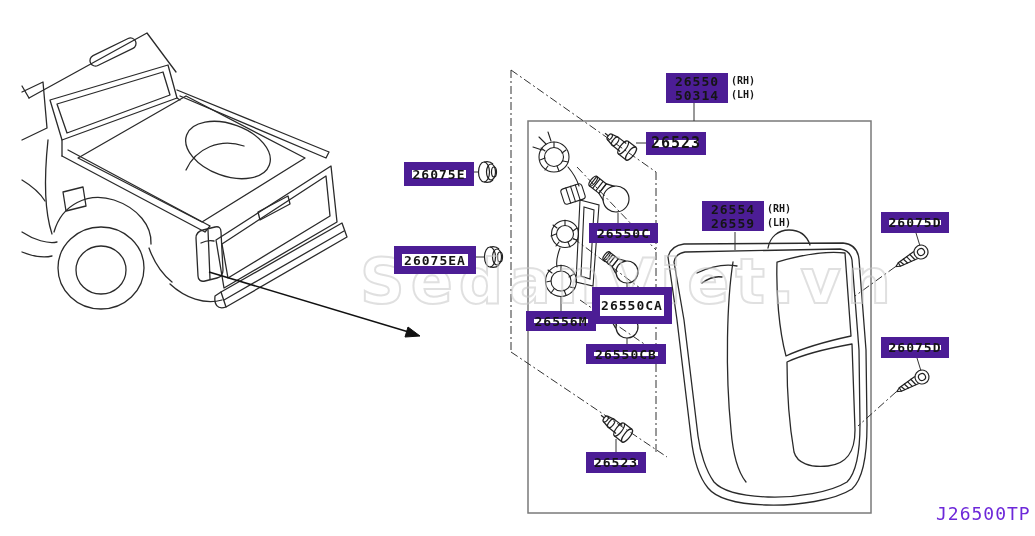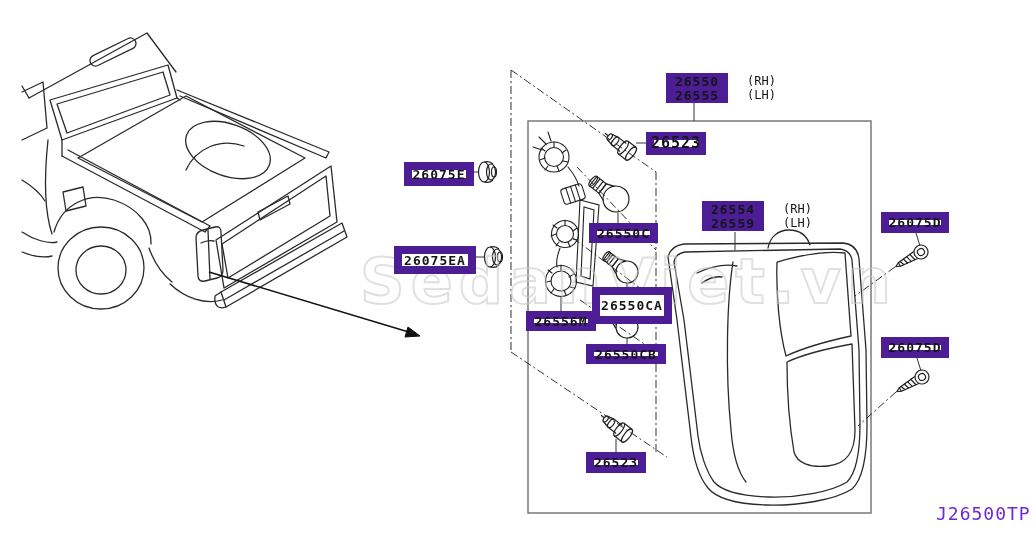--- a/index.html
+++ b/index.html
@@ -6,21 +6,21 @@
   .stage{position:relative;width:1035px;height:536px;background:#fff;overflow:hidden;
          font-family:"DejaVu Sans Mono",monospace;}
   svg.art{position:absolute;left:0;top:0;}
   .plabel{position:absolute;box-sizing:border-box;border:8px solid #4c1d95;background:#fff;
           color:#151515;display:flex;align-items:center;justify-content:center;
           font-weight:bold;font-size:13px;letter-spacing:1px;line-height:1;}
   .pgroup{position:absolute;}
   .pgroup .row{display:flex;align-items:center;height:16px;}
   .pgroup .row + .row{margin-top:-2px;}
   .pgroup .plabel{position:relative;width:62px;height:16px;flex:0 0 auto;}
-  .side{font-weight:normal;font-size:12px;margin-left:19px;color:#151515;line-height:1;}
+  .side{font-weight:bold;font-size:10px;margin-left:3px;color:#151515;line-height:1;}
   .code{position:absolute;left:936px;top:503px;font-size:18px;letter-spacing:1px;color:#6d28d9;}
 </style>
 </head>
 <body>
 
 <div class="stage">
 
   <svg class="art" width="1035" height="536" viewBox="0 0 1035 536">
 
     <g fill="none" stroke="#2a2a2a" stroke-width="1.3" stroke-linejoin="round" stroke-linecap="round">
@@ -217,21 +217,21 @@
 
   <div class="pgroup" style="left:666px;top:73px;">
     <div class="row">
       <div class="plabel">
         <span>26550</span>
       </div>
       <span class="side">(RH)</span>
     </div>
     <div class="row">
       <div class="plabel">
-        <span>26555</span>
+        <span>50314</span>
       </div>
       <span class="side">(LH)</span>
     </div>
   </div>
 
   <div class="plabel" style="left:646px;top:132px;width:60px;height:23px;font-size:15px;">
     <span>26523</span>
   </div>
 
   <div class="plabel" style="left:404px;top:162px;width:70px;height:24px;">

